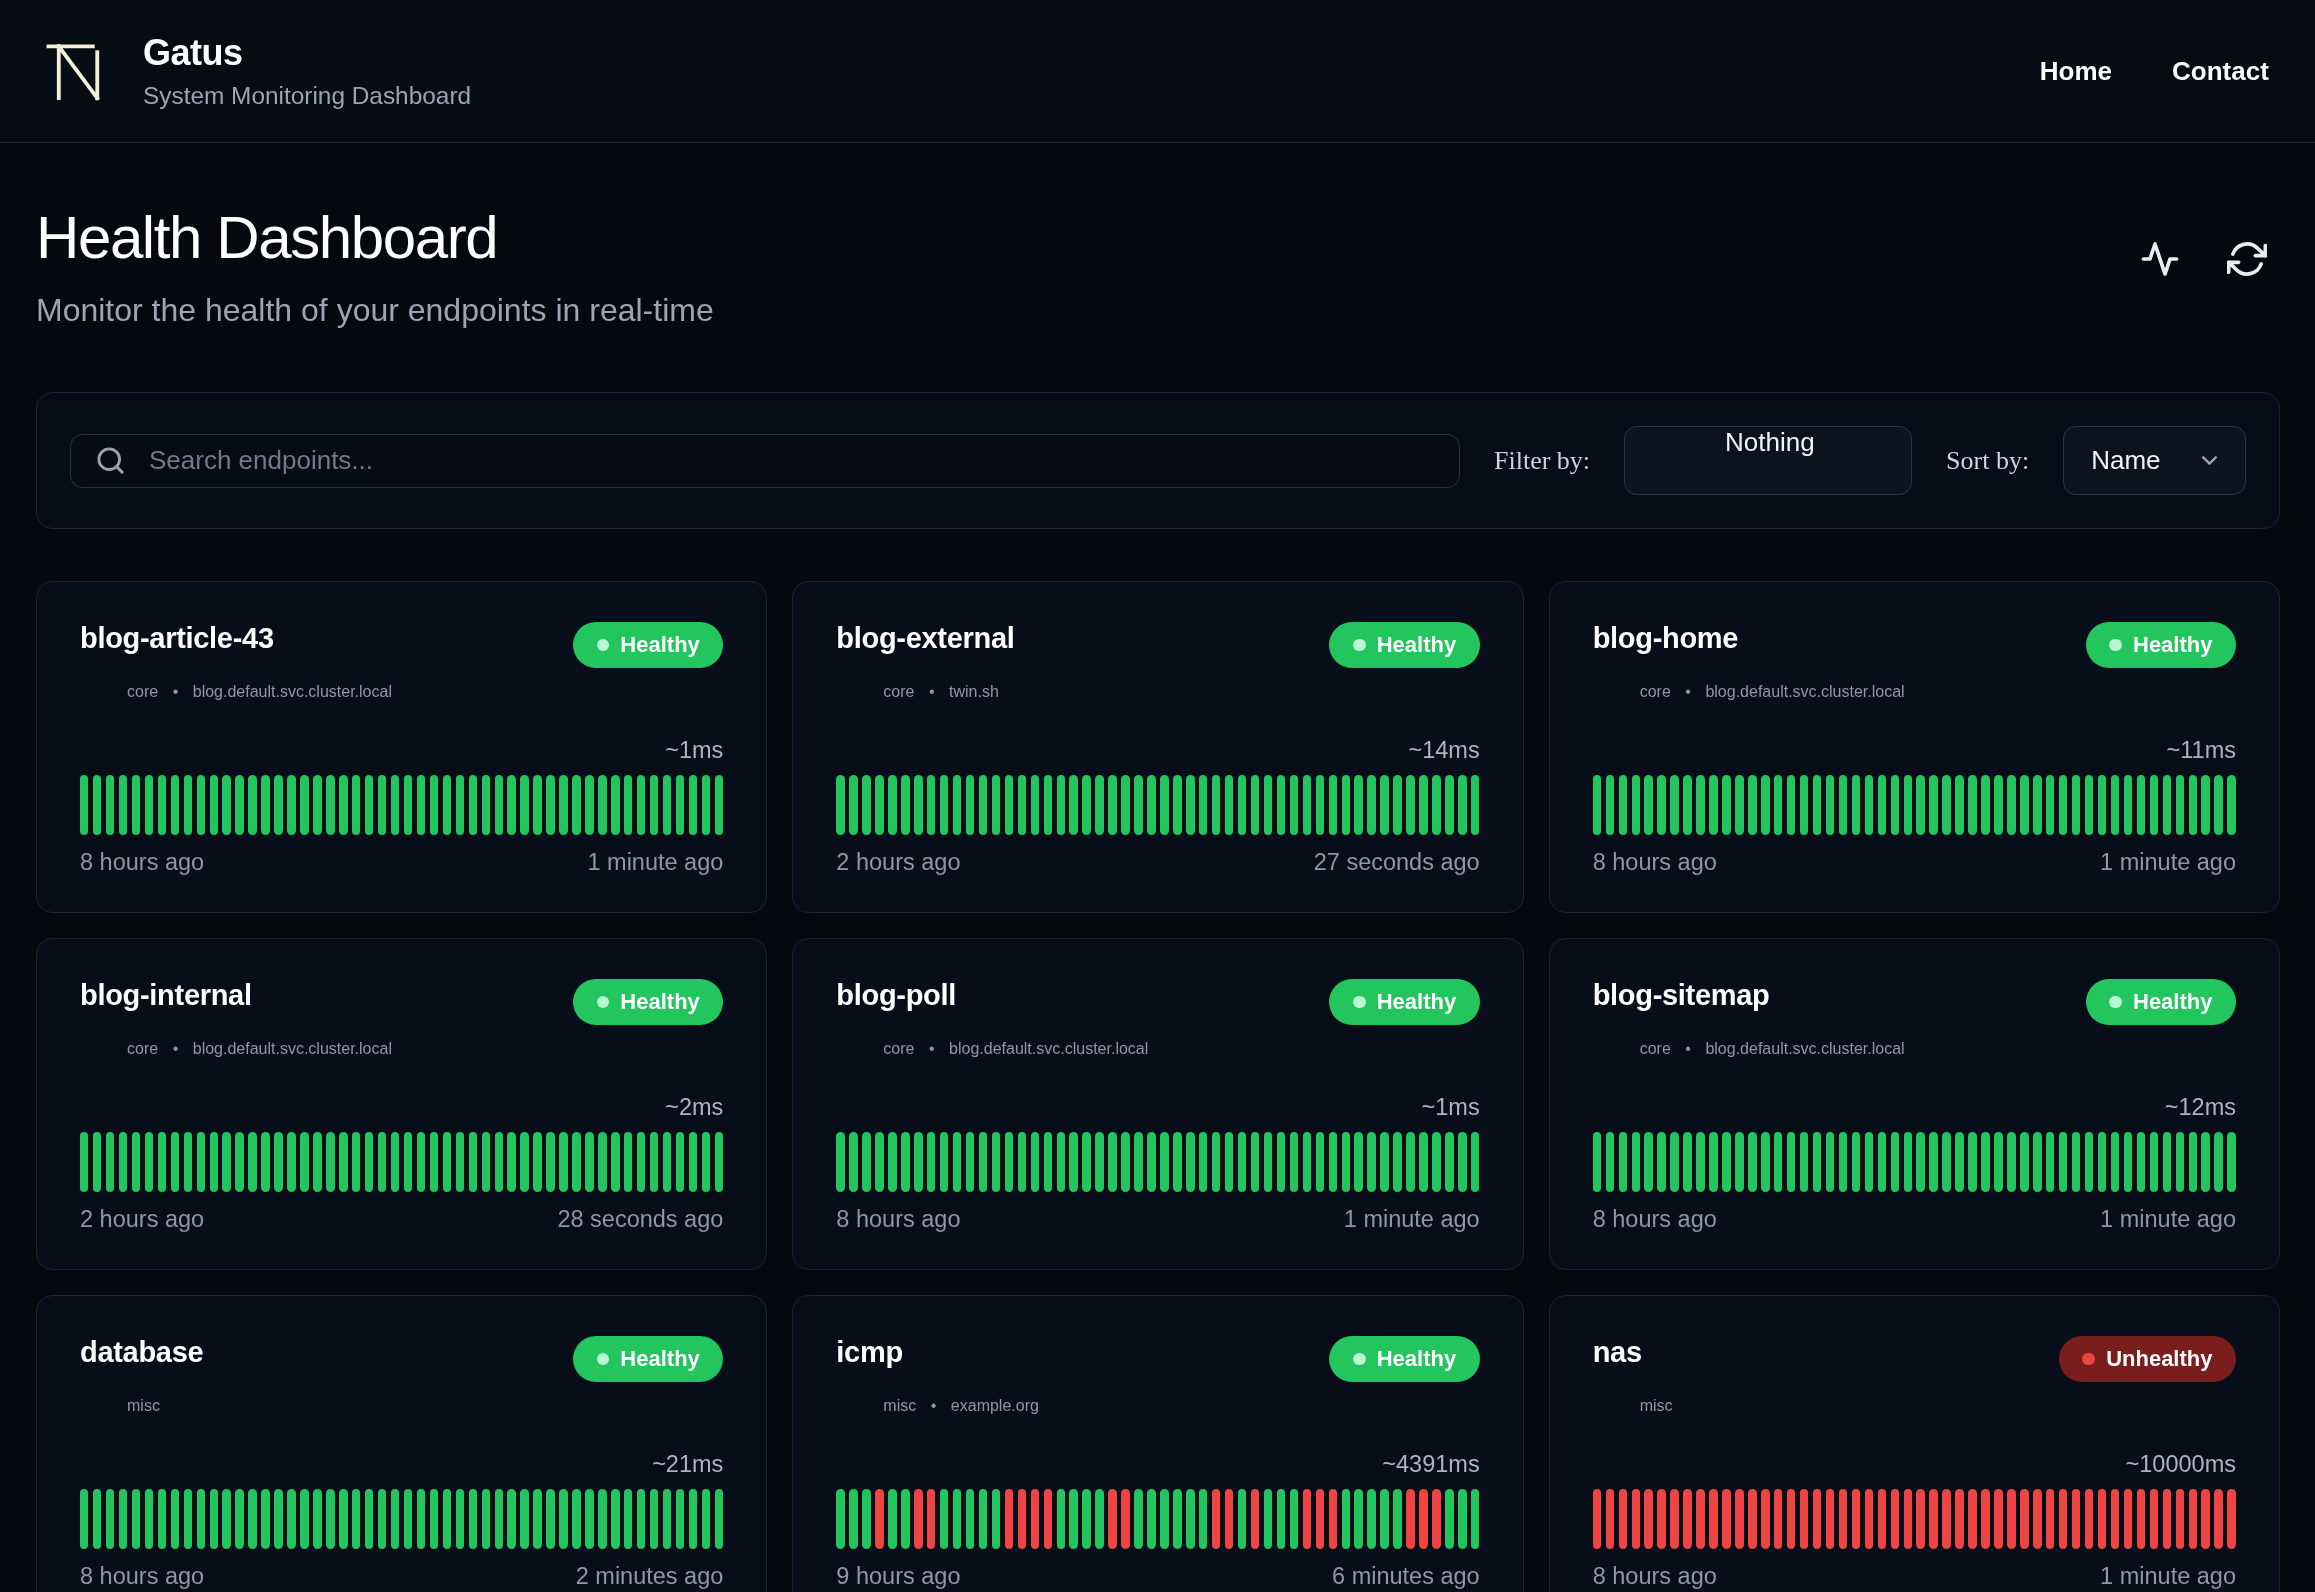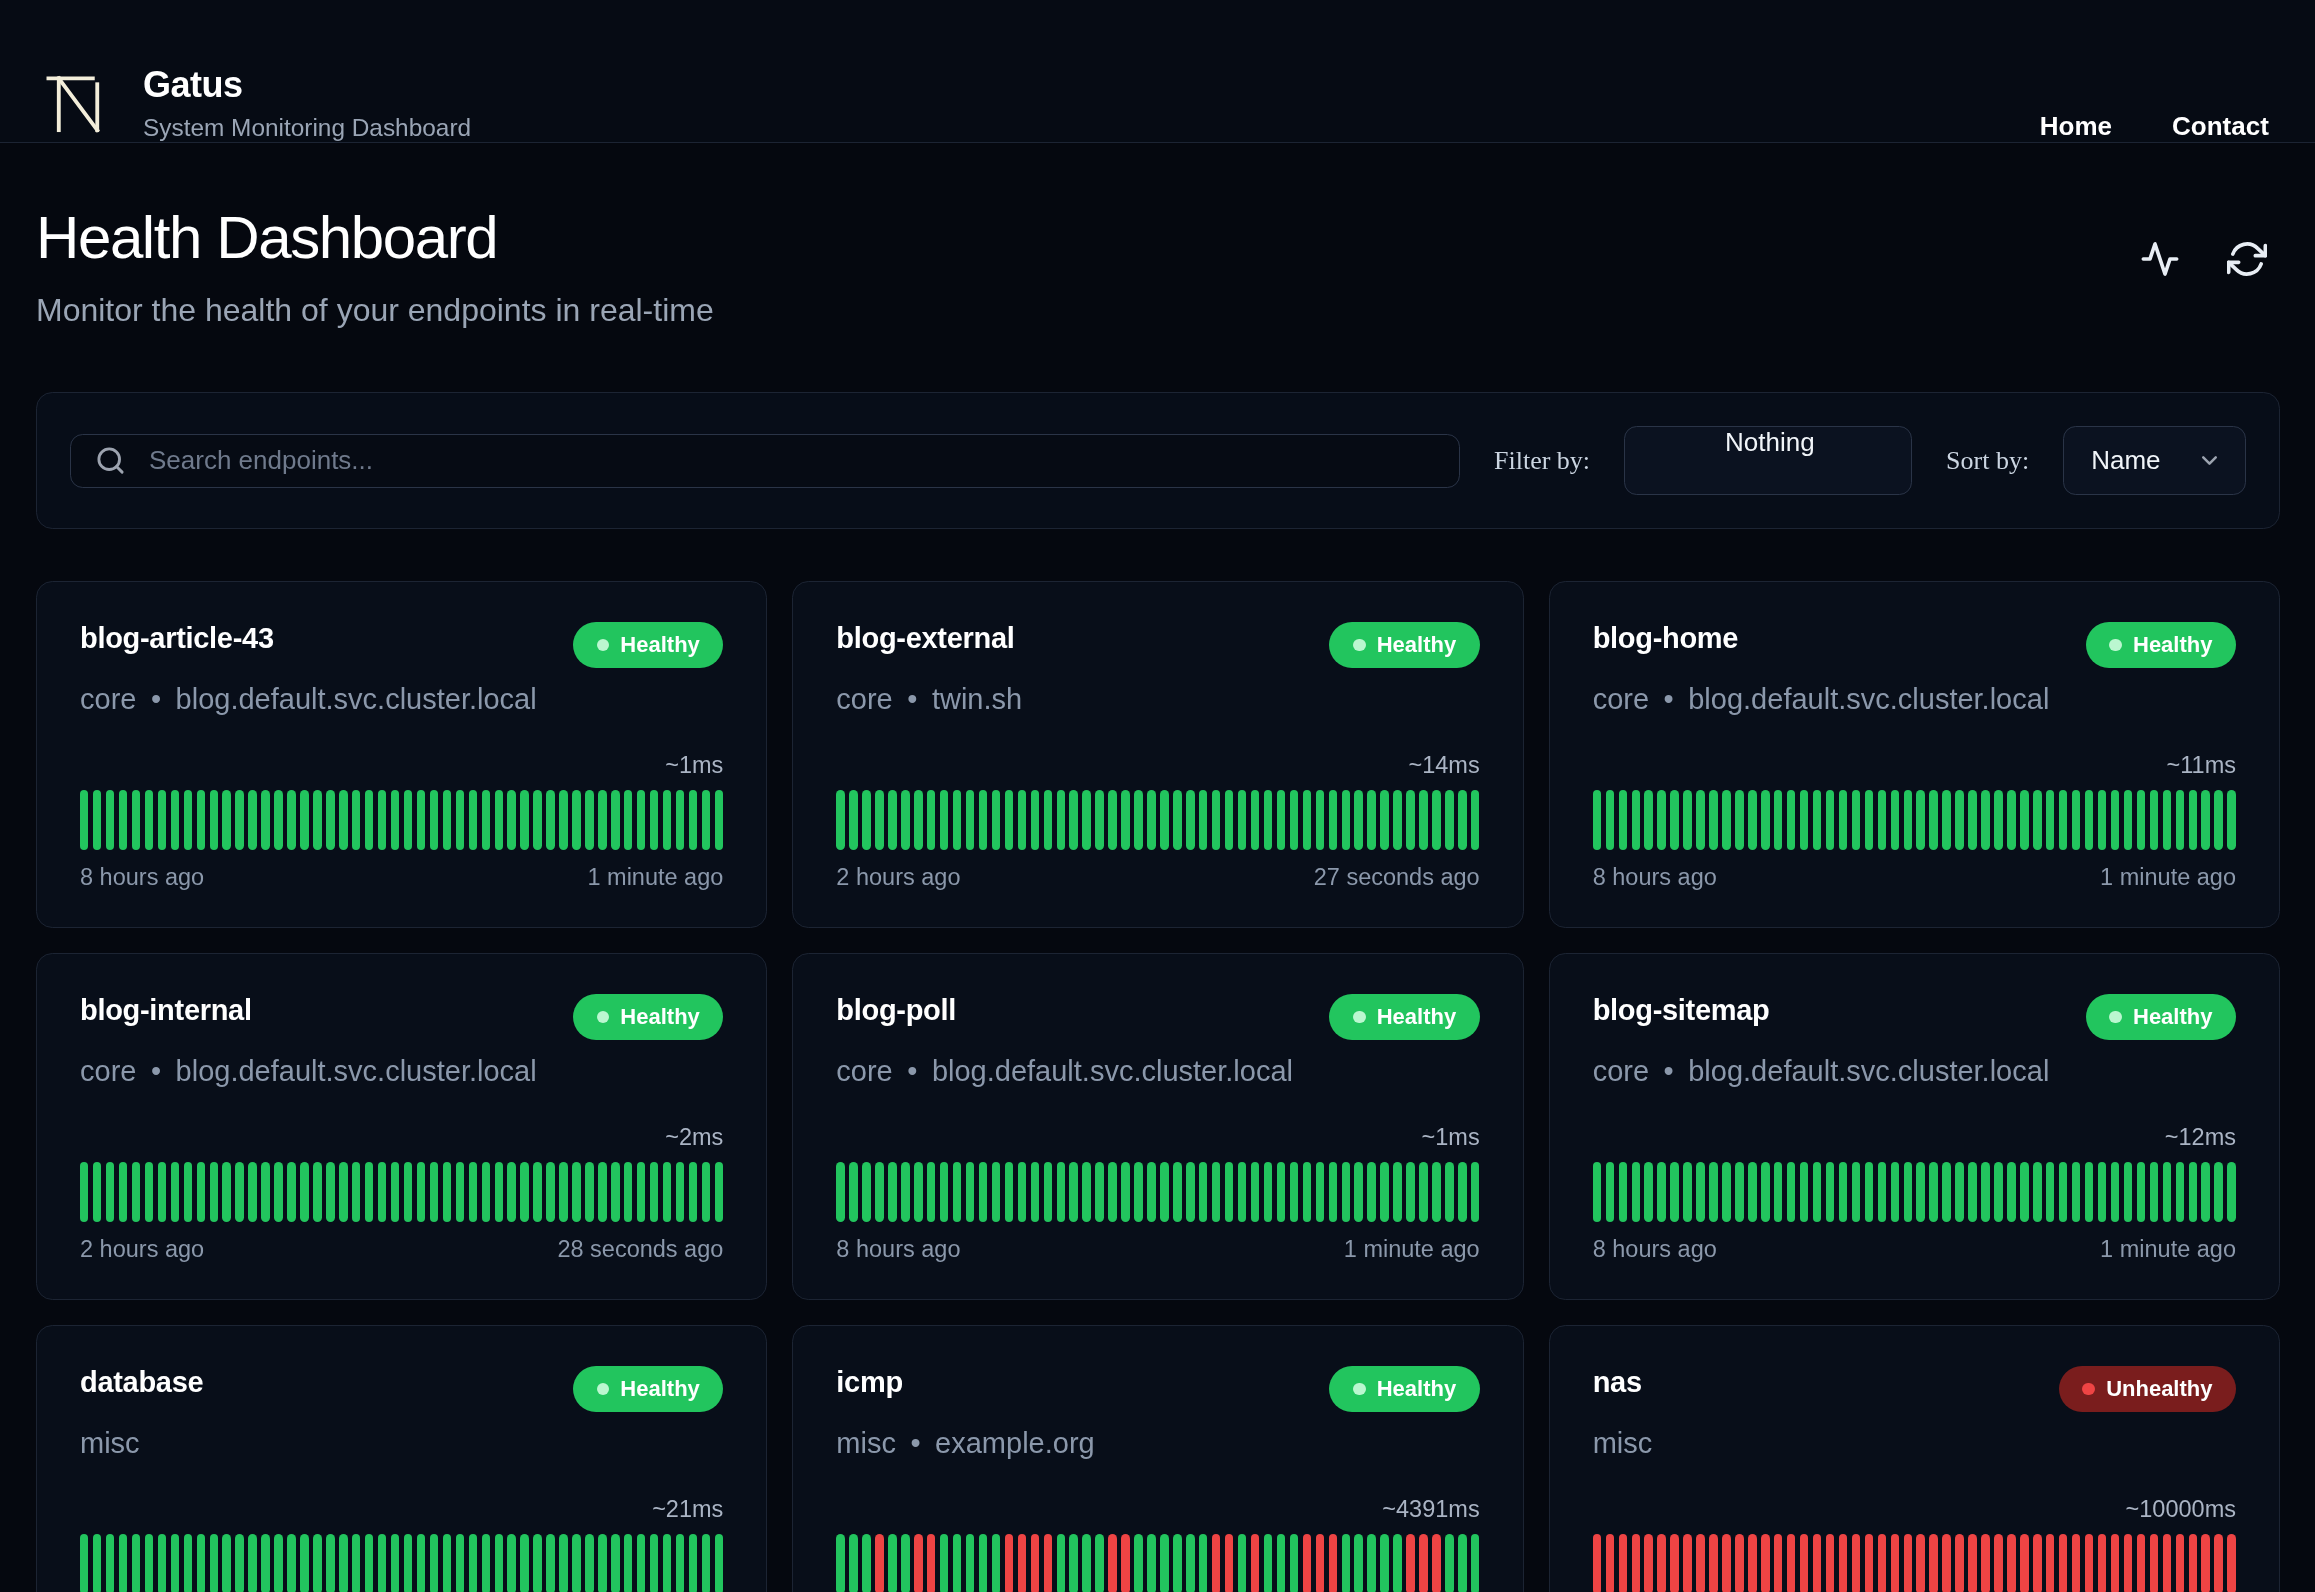--- a/index.html
+++ b/index.html
@@ -1,19 +1,19 @@
 <!DOCTYPE html>
 <html style="font-size:14.5px"><head>
 <meta charset="utf-8">
 <style>
   * { margin:0; padding:0; box-sizing:border-box; }
   html,body { width:2316px; min-height:1592px; background:#05080f; font-family:"Liberation Sans", sans-serif; color:#f1f5f9; overflow-x:hidden; }
 
   
-  .navbar { height:143px; background:#060b14; border-bottom:0.9px solid #1c2433; display:flex; align-items:flex-end; justify-content:space-between; padding:0 40px; }
+  .navbar { height:143px; background:#060b14; border-bottom:0.9px solid #1c2433; display:flex; align-items:center; justify-content:space-between; padding:0 40px; }
   .brand { display:flex; align-items:center; gap:25px; }
   .logo { width:78px; height:78px; display:flex; align-items:center; justify-content:center; }
   .brand-text h1 { font-size:36px; font-weight:700; color:#ffffff; letter-spacing:-0.5px; }
   .brand-text p { font-size:24.4px; color:#9aa5b5; margin-top:7.2px; }
   .nav-links { display:flex; align-items:center; gap:60px; padding-right:7.2px; }
   .nav-links a { color:#ffffff; text-decoration:none; font-size:26px; font-weight:600; cursor:pointer; }
 
   
   .main { padding:60px 36px 36px 36px; }
   .hero { display:flex; justify-content:space-between; align-items:flex-start; }
@@ -39,21 +39,21 @@
   .grid { margin-top:52px; display:grid; grid-template-columns:repeat(3,1fr); gap:25px; }
   .card { background:#080e19; border:0.9px solid #1c2433; border-radius:16.3px; padding:40px 43px 36px 43px; cursor:pointer; }
   .card-head { display:flex; align-items:flex-start; justify-content:space-between; }
   .card-title { font-size:29px; font-weight:700; color:#ffffff; letter-spacing:-0.3px; }
   .pill { display:inline-flex; align-items:center; gap:11px; border-radius:904px; padding:10px 23.5px; font-size:22px; font-weight:700; color:#ffffff; }
   .pill-healthy { background:#22c55e; }
   .pill-healthy .dot { background:#bbf7d0; }
   .pill-unhealthy { background:#7a1d1d; }
   .pill-unhealthy .dot { background:#ef4444; }
   .dot { width:12.7px; height:12.7px; border-radius:50%; }
-  .card-meta { margin-top:14.5px; font-size:29px; color:#8b98ab; display:flex; align-items:flex-end; gap:14.5px; }
+  .card-meta { margin-top:14.5px; font-size:16px; color:#8b98ab; display:flex; align-items:flex-end; gap:14.5px;margin-left:47px; }
   .latency { margin-top:36px; text-align:right; font-size:23.5px; color:#aab4c4; }
   .bars { margin-top:11px; display:flex; gap:4.5px; height:60px; align-items:stretch; }
   .bar { flex:1; border-radius:5.4px; }
   .bar.g { background:#22c55e; }
   .bar.r { background:#ef4444; }
   .card-foot { margin-top:14.5px; display:flex; justify-content:space-between; font-size:23.5px; color:#8b98ab; }
 </style>
 </head>
 <body>
 

